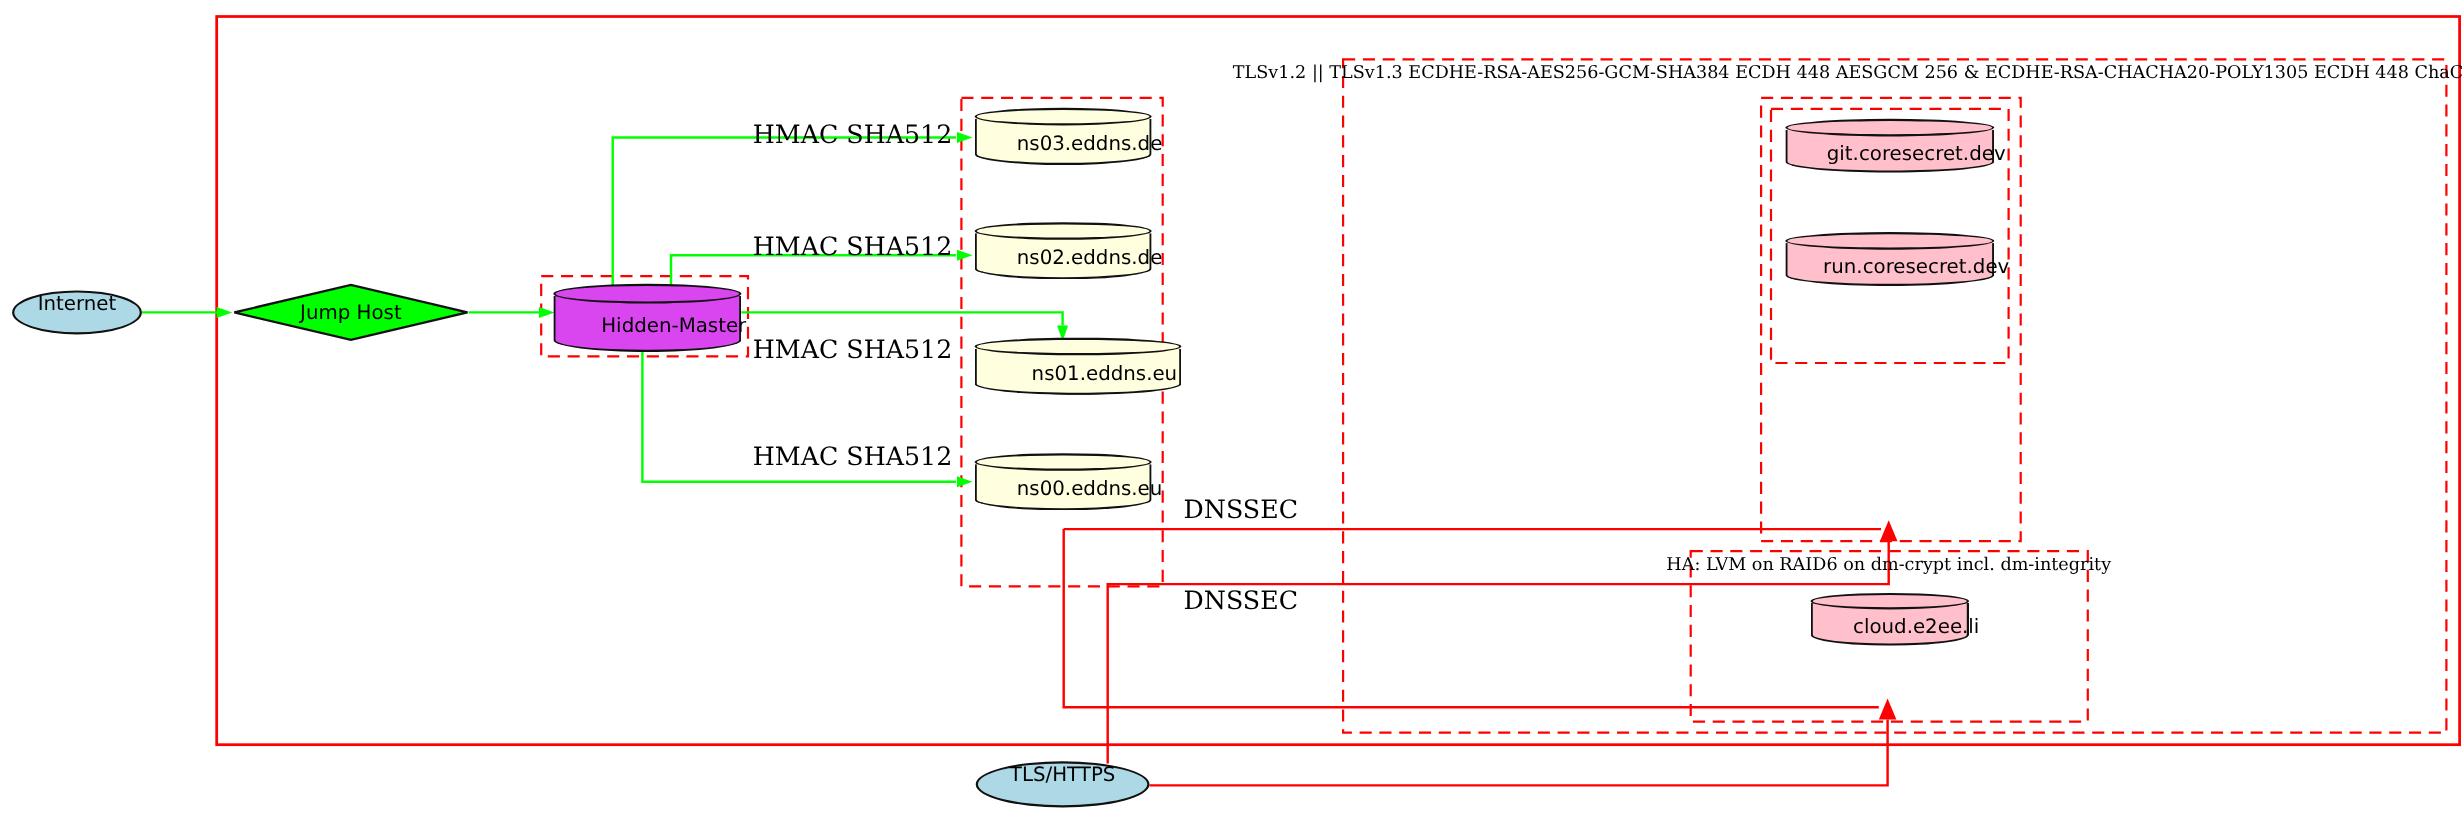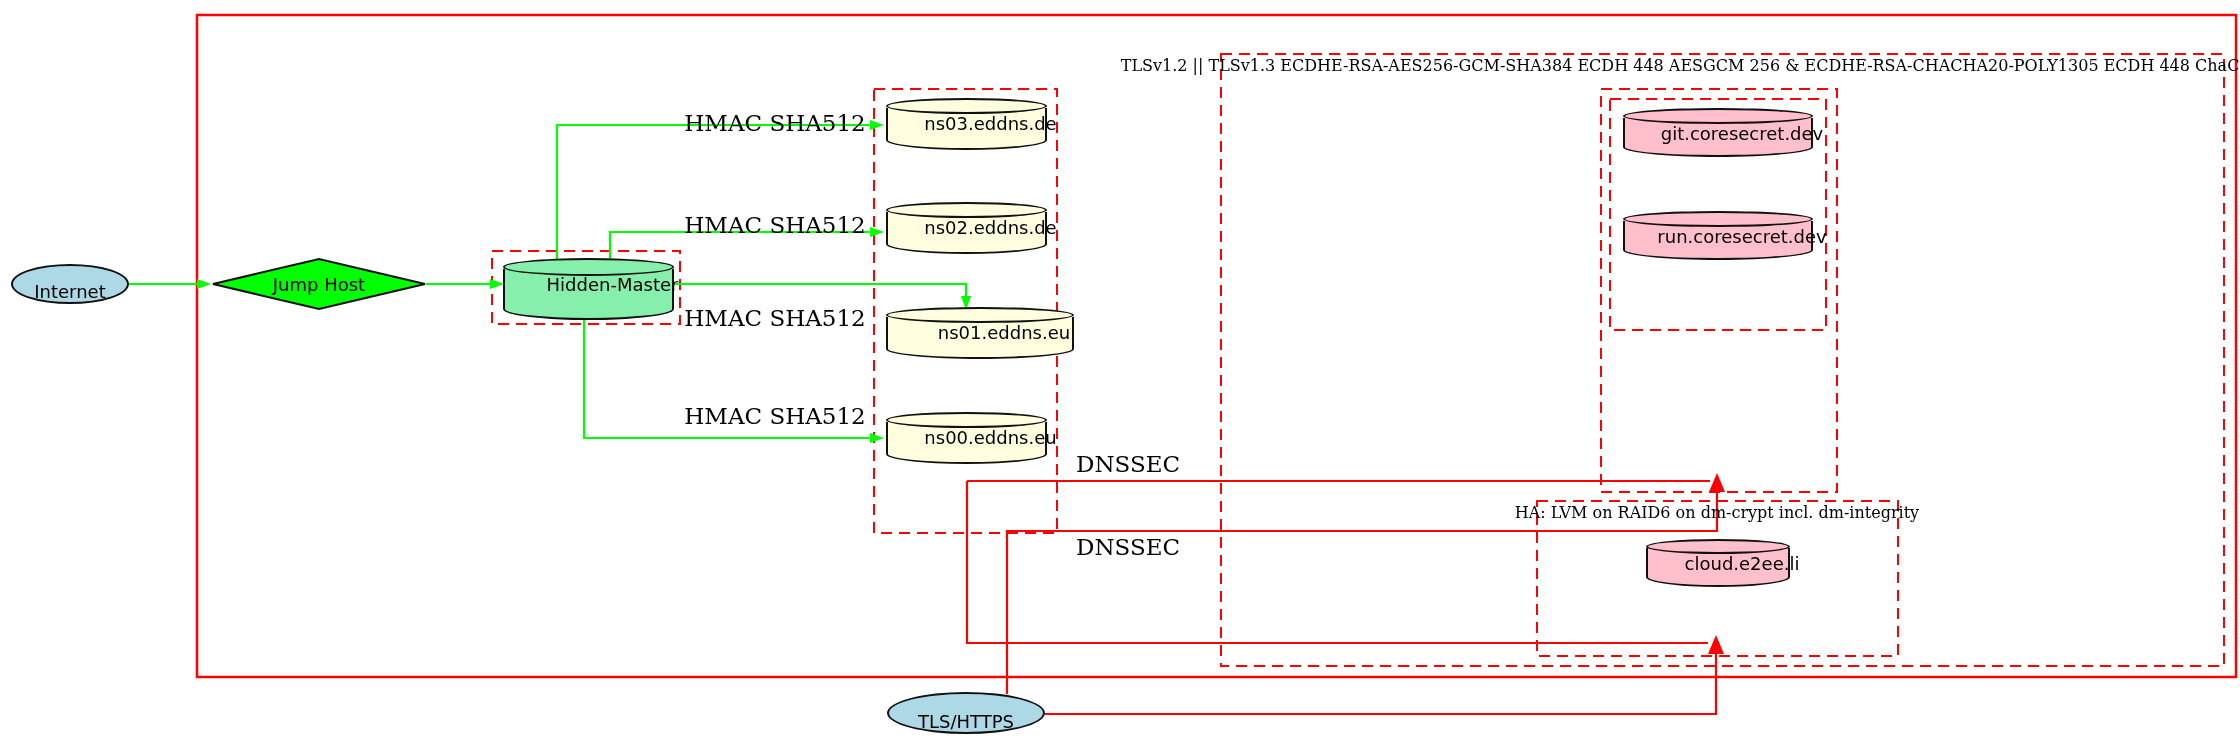--- a/index.html
+++ b/index.html
@@ -20,44 +20,44 @@
     position:absolute; transform:translateX(-50%);
     font-family:"DejaVu Serif", serif; font-size:23px; color:#000;
     white-space:nowrap; line-height:1.1;
   }
 
   
   .node-label { font-size:18px; color:#000; white-space:nowrap; }
 
   .ellipse-node {
     position:absolute; border:2px solid #111; border-radius:50%;
-    display:flex; align-items:flex-end; justify-content:center;
+    display:flex; align-items:flex-start; justify-content:center;
     box-sizing:border-box;
   }
   .blue { background:#add8e6; }
 
   .diamond-node { position:absolute; }
   .diamond-node .node-label {
     position:absolute; left:0; right:0; top:0; bottom:0;
     display:flex; align-items:center; justify-content:center;
   }
 
   .cyl {
     position:absolute; box-sizing:border-box;
     border:2px solid #111; border-top:none;
     border-radius:0 0 50% 50% / 0 0 10px 10px;
-    display:flex; justify-content:center;padding-left:48px;
+    display:flex; align-items:center; justify-content:center;padding-left:48px;
   }
   .cyl .cyl-top {
     position:absolute; left:-2px; right:-2px;
     border:2px solid #111; border-radius:50%;
     background:inherit; box-sizing:border-box;
   }
   .cyl .node-label { position:relative; padding-top:5px; }
-  .lavender { background:#86efac; }
+  .lavender { background:#d946ef; }
   .cream    { background:#ffffe0; }
   .pink     { background:#ffc0cb; }
 </style>
 </head>
 <body>
 
 <div class="canvas">
 
   <svg class="layer" width="2240" height="744">
     <rect x="197" y="15" width="2039" height="662" fill="none" stroke="#ff0000" stroke-width="2.5"></rect>

